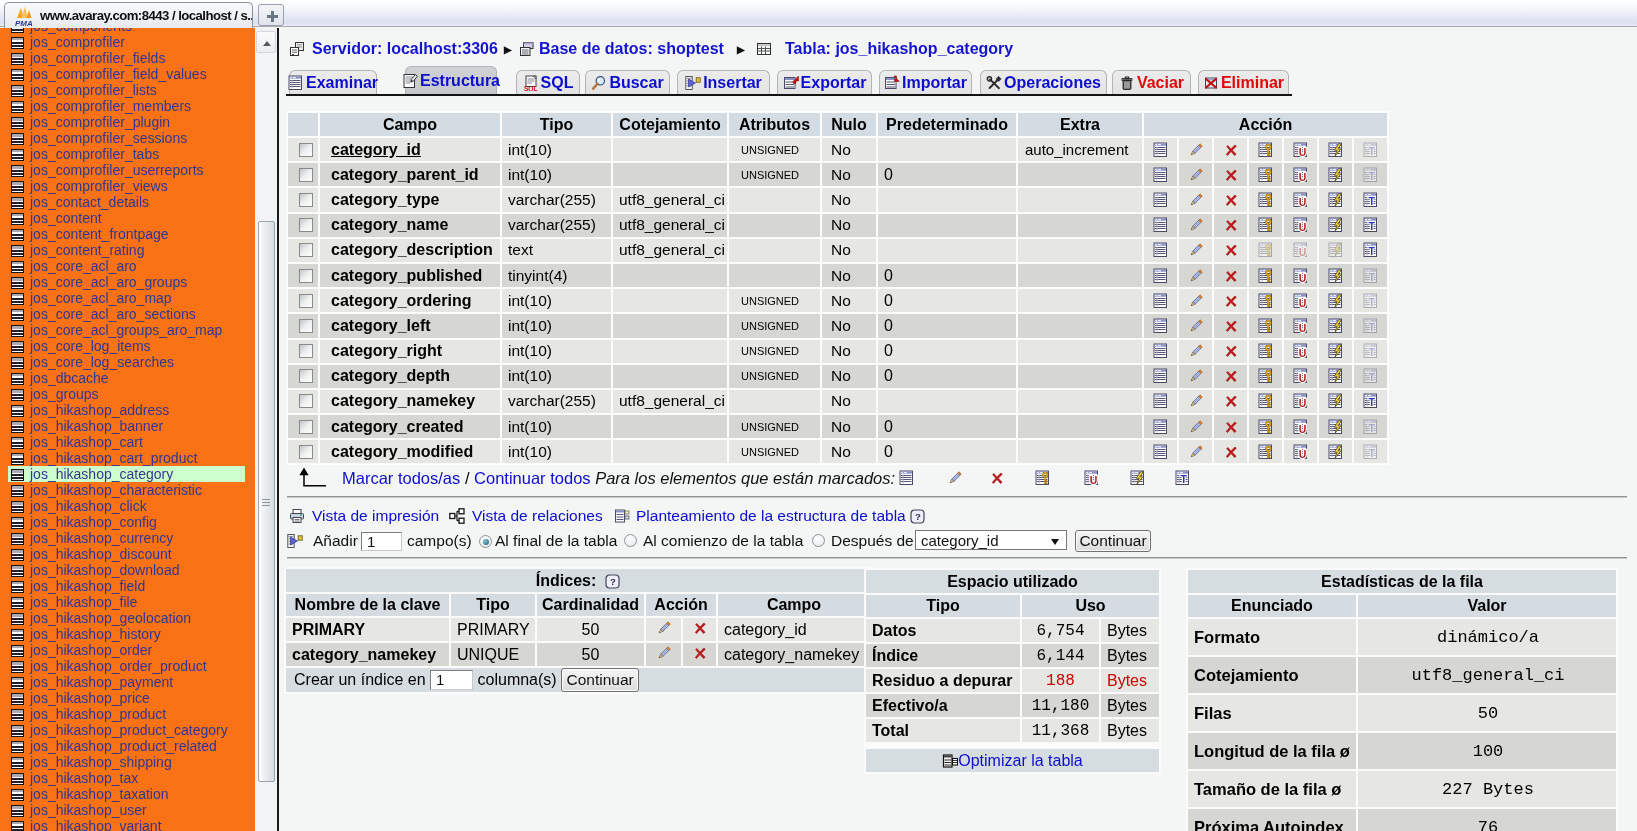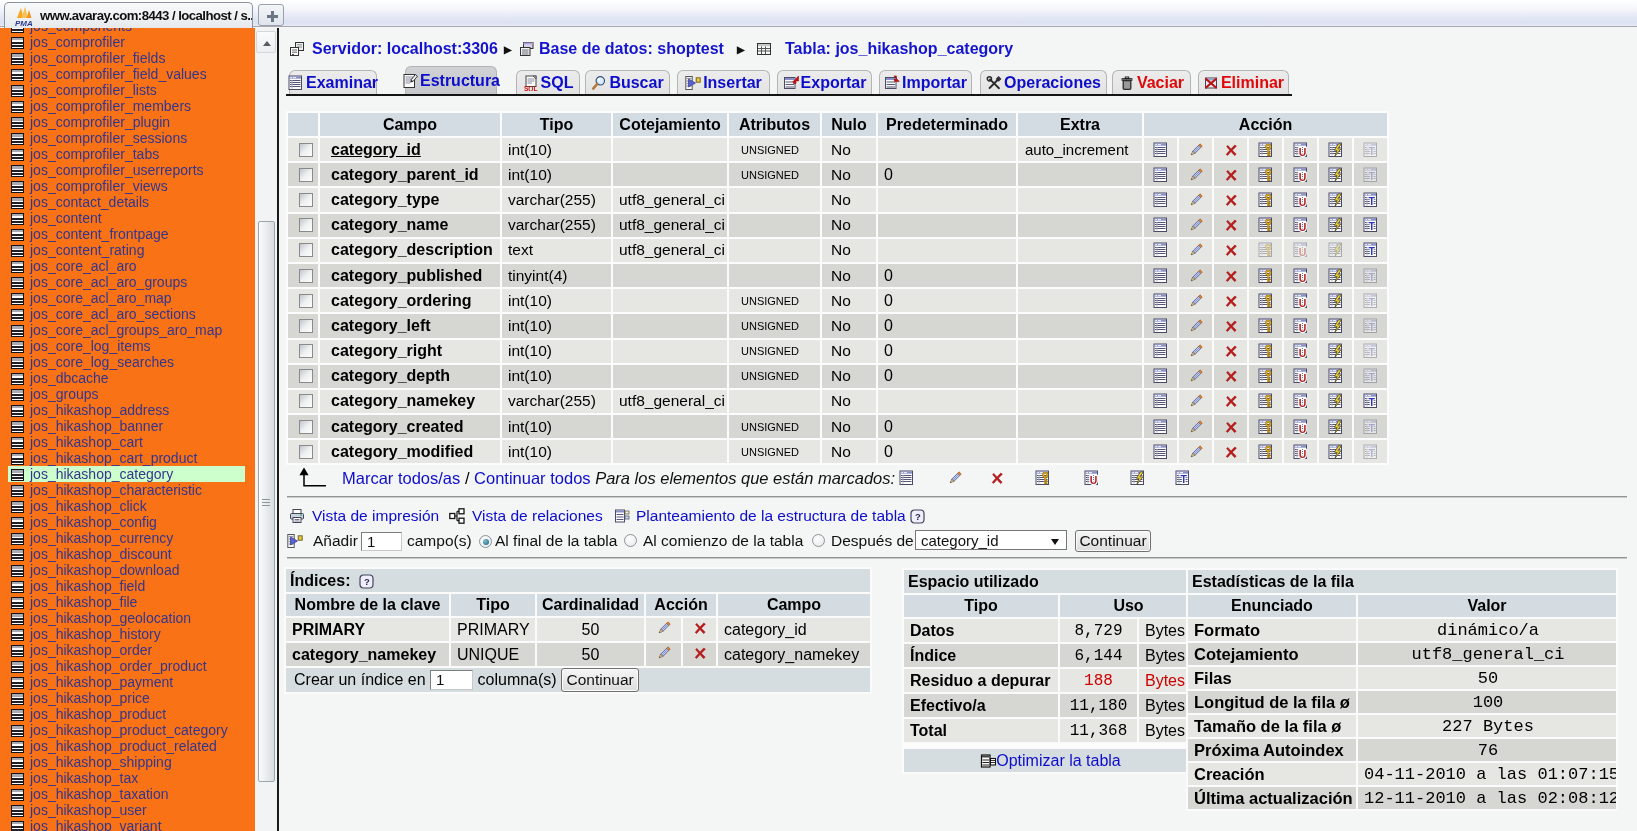--- a/index.html
+++ b/index.html
@@ -66,38 +66,38 @@
 .addrow>*{position:absolute;top:0;height:24px;display:flex;align-items:center}
 .inp{width:41px;height:19px;border:1px solid #7d7d7d;border-bottom-color:#c8c8c8;border-right-color:#c8c8c8;background:#fff;font-family:"Liberation Sans",sans-serif;font-size:15px;padding:0 0 0 5px;color:#111}
 .radio{display:inline-block;width:13px !important;height:13px !important;border-radius:50%;border:1px solid #8d9499;background:radial-gradient(circle at 40% 35%,#fff,#e3e6e8)}
 .radio.on{position:relative}
 .radio.on:after{content:"";position:absolute;left:2.5px;top:2.5px;width:6px;height:6px;border-radius:50%;background:radial-gradient(circle at 35% 35%,#79c1d8,#1d5a70)}
 .sel{display:inline-flex;align-items:center;width:152px;height:20px;margin-top:-2px;border:1px solid #777;background:#fff;font-size:15px;padding-left:5px;position:relative;color:#111}
 .sel:after{content:"";position:absolute;right:7px;top:8px;border-left:4.5px solid transparent;border-right:4.5px solid transparent;border-top:6px solid #111}
 .btn{display:inline-flex;align-items:center;justify-content:center;width:76px;height:22px;border:1px solid #707070;border-radius:3px;background:linear-gradient(#f6f6f6,#dcdcdc);box-shadow:inset 0 0 0 1px #fbfbfb;font-size:15.5px;color:#111}
 
 .ptbl{position:absolute;border-collapse:separate;border-spacing:2px;background:#fbfbfb;font-size:16px;table-layout:fixed}
-.ptbl .cap{background:#d6dde1;height:23px;text-align:left;font-size:16px;padding:0 4px;white-space:nowrap}
+.ptbl .cap{background:#d6dde1;height:23px;text-align:center;font-size:16px;padding:0 4px;white-space:nowrap}
 .ptbl .cap.l{text-align:left;padding-left:8px}
 .ptbl .cap.c{text-align:center}
 .ptbl .cap svg{vertical-align:-3px}
 .ptbl th{background:#d4dce1;height:22px;font-weight:bold;text-align:center;padding:0}
 .ptbl td{height:23px;padding:0 6px;vertical-align:middle;white-space:nowrap;overflow:hidden}
 .ptbl tr.odd td{background:#e6e6e2}
 .ptbl tr.even td{background:#d6d6d2}
 .ptbl .b{font-weight:bold}
 .ptbl .r{text-align:center}
 .ptbl .c{text-align:center}
 .ptbl .m{font-family:"Liberation Mono",monospace;font-size:16px}
 .ptbl .rd{color:#cc0000}
 .ptbl .sp{height:3px !important;background:transparent !important}
 .ptbl .lnk{color:#0d0dcc}
 .ptbl .inp{width:43px;height:20px}
 .ptbl .btn{width:78px;height:24px}
-.est td{height:22px;padding-right:4px}
+.est td{height:36px;padding-right:4px}
 .est .m{font-size:17px}
 .est .b{font-size:16.5px}
 </style></head><body>
 <div class="chrome">
     <div class="btab">
       <svg width="22" height="22" viewBox="0 0 22 22">
         <polygon points="4,13 8,3 10.5,13" fill="#f5a623"></polygon>
         <polygon points="8.5,13 12,1.5 15,13" fill="#f8c350"></polygon>
         <polygon points="13.5,13 16,5 18.5,13" fill="#ef9722"></polygon>
         <text x="2" y="21" font-family="Liberation Sans,sans-serif" font-size="8" font-weight="bold" font-style="italic" fill="#2b3990">PMA</text>
@@ -2001,37 +2001,37 @@
           <td class="c"><svg width="16" height="16" viewBox="0 0 16 16">
               <path d="M3.6 4.6 L6.8 8.2 L3.2 12.4 L4.6 13.4 L8 9.6 L11.6 13.6 L13.2 12.2 L9.3 8.2 L13.4 4.2 L11.8 3 L8 6.9 L4.8 3.4 Z" fill="#c01818" stroke="#901010" stroke-width=".5"></path>
             </svg></td>
           <td>category_namekey</td>
         </tr>
         <tr>
           <td colspan="6" class="cap l">Crear un índice en <input class="inp" value="1" style=""> columna(s) <span class="btn">Continuar</span></td>
         </tr>
       </tbody>
     </table>
-<table class="ptbl" style="left:623px;top:538px;width:297px">
+<table class="ptbl" style="left:585px;top:538px;width:297px">
       <colgroup>
         <col style="width:154px">
         <col style="width:77px">
         <col style="width:58px">
       </colgroup>
       <tbody>
         <tr>
           <td colspan="3" class="cap"><b>Espacio utilizado</b></td>
         </tr>
         <tr class="hd">
           <th>Tipo</th>
           <th colspan="2">Uso</th>
         </tr>
         <tr class="odd">
           <td class="b">Datos</td>
-          <td class="r m ">8,729</td>
+          <td class="r m ">6,754</td>
           <td class="">Bytes</td>
         </tr>
         <tr class="even">
           <td class="b">Índice</td>
           <td class="r m ">6,144</td>
           <td class="">Bytes</td>
         </tr>
         <tr class="odd">
           <td class="b">Residuo a depurar</td>
           <td class="r m rd">188</td>

